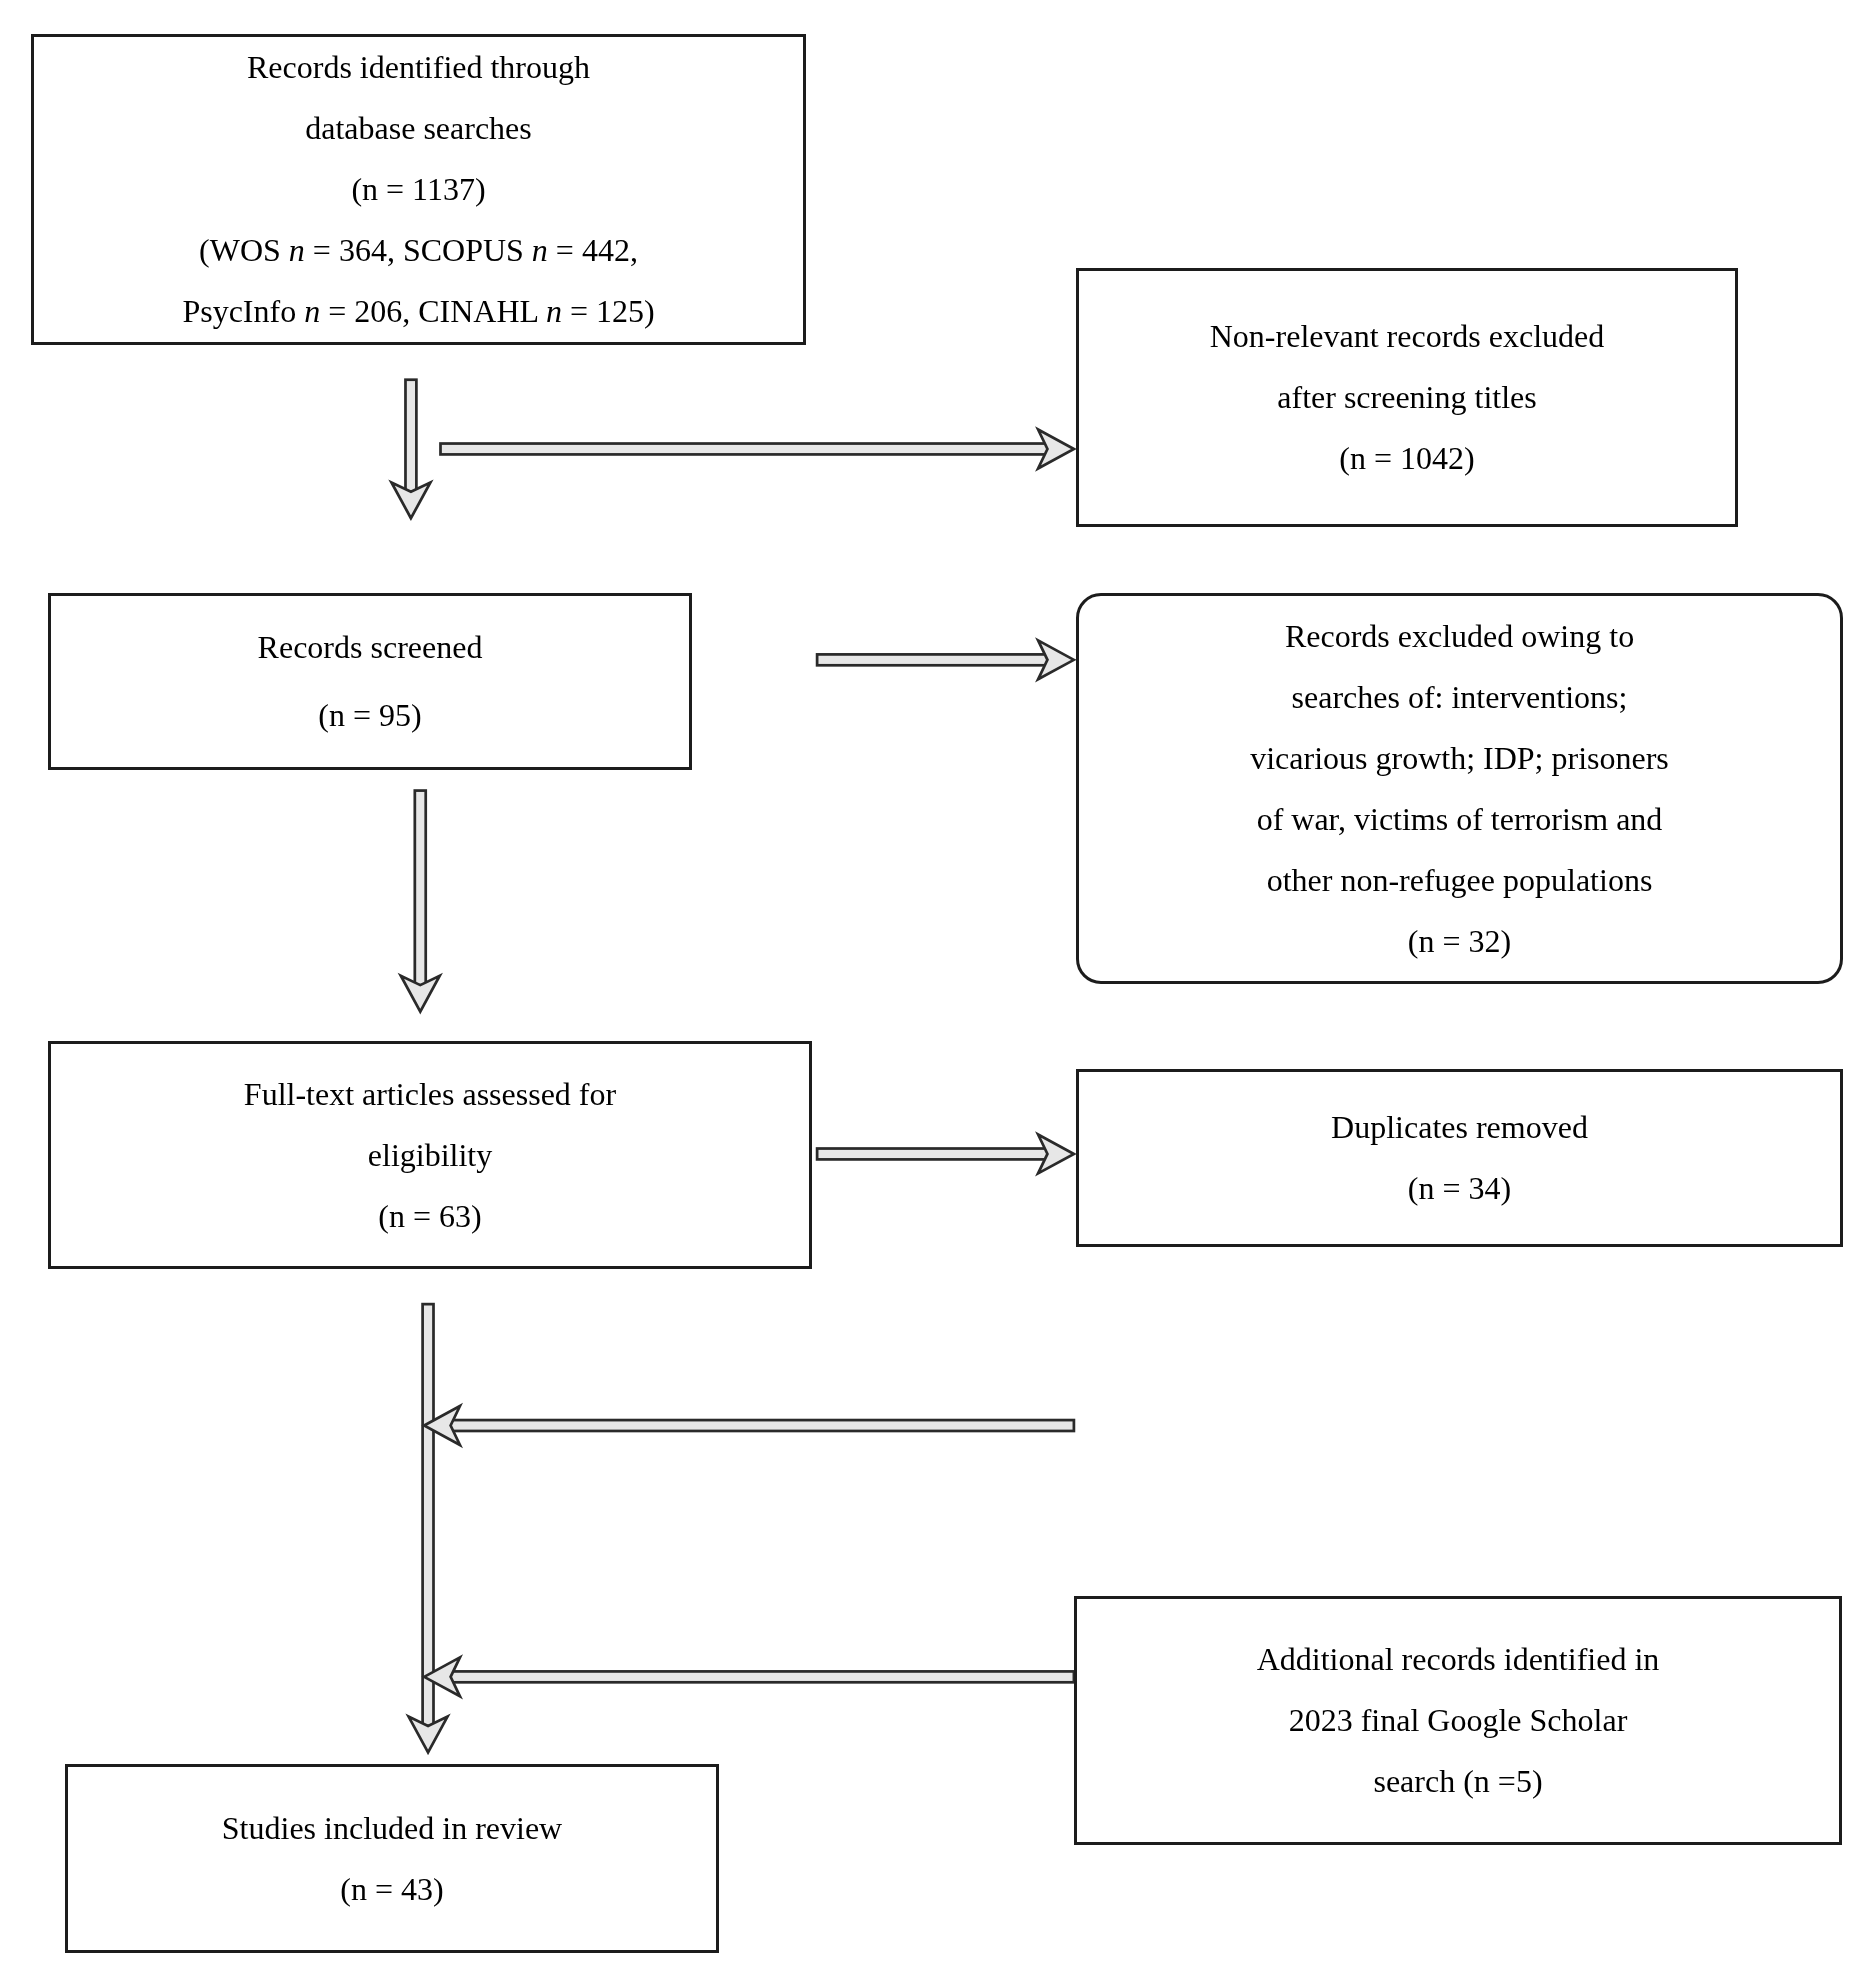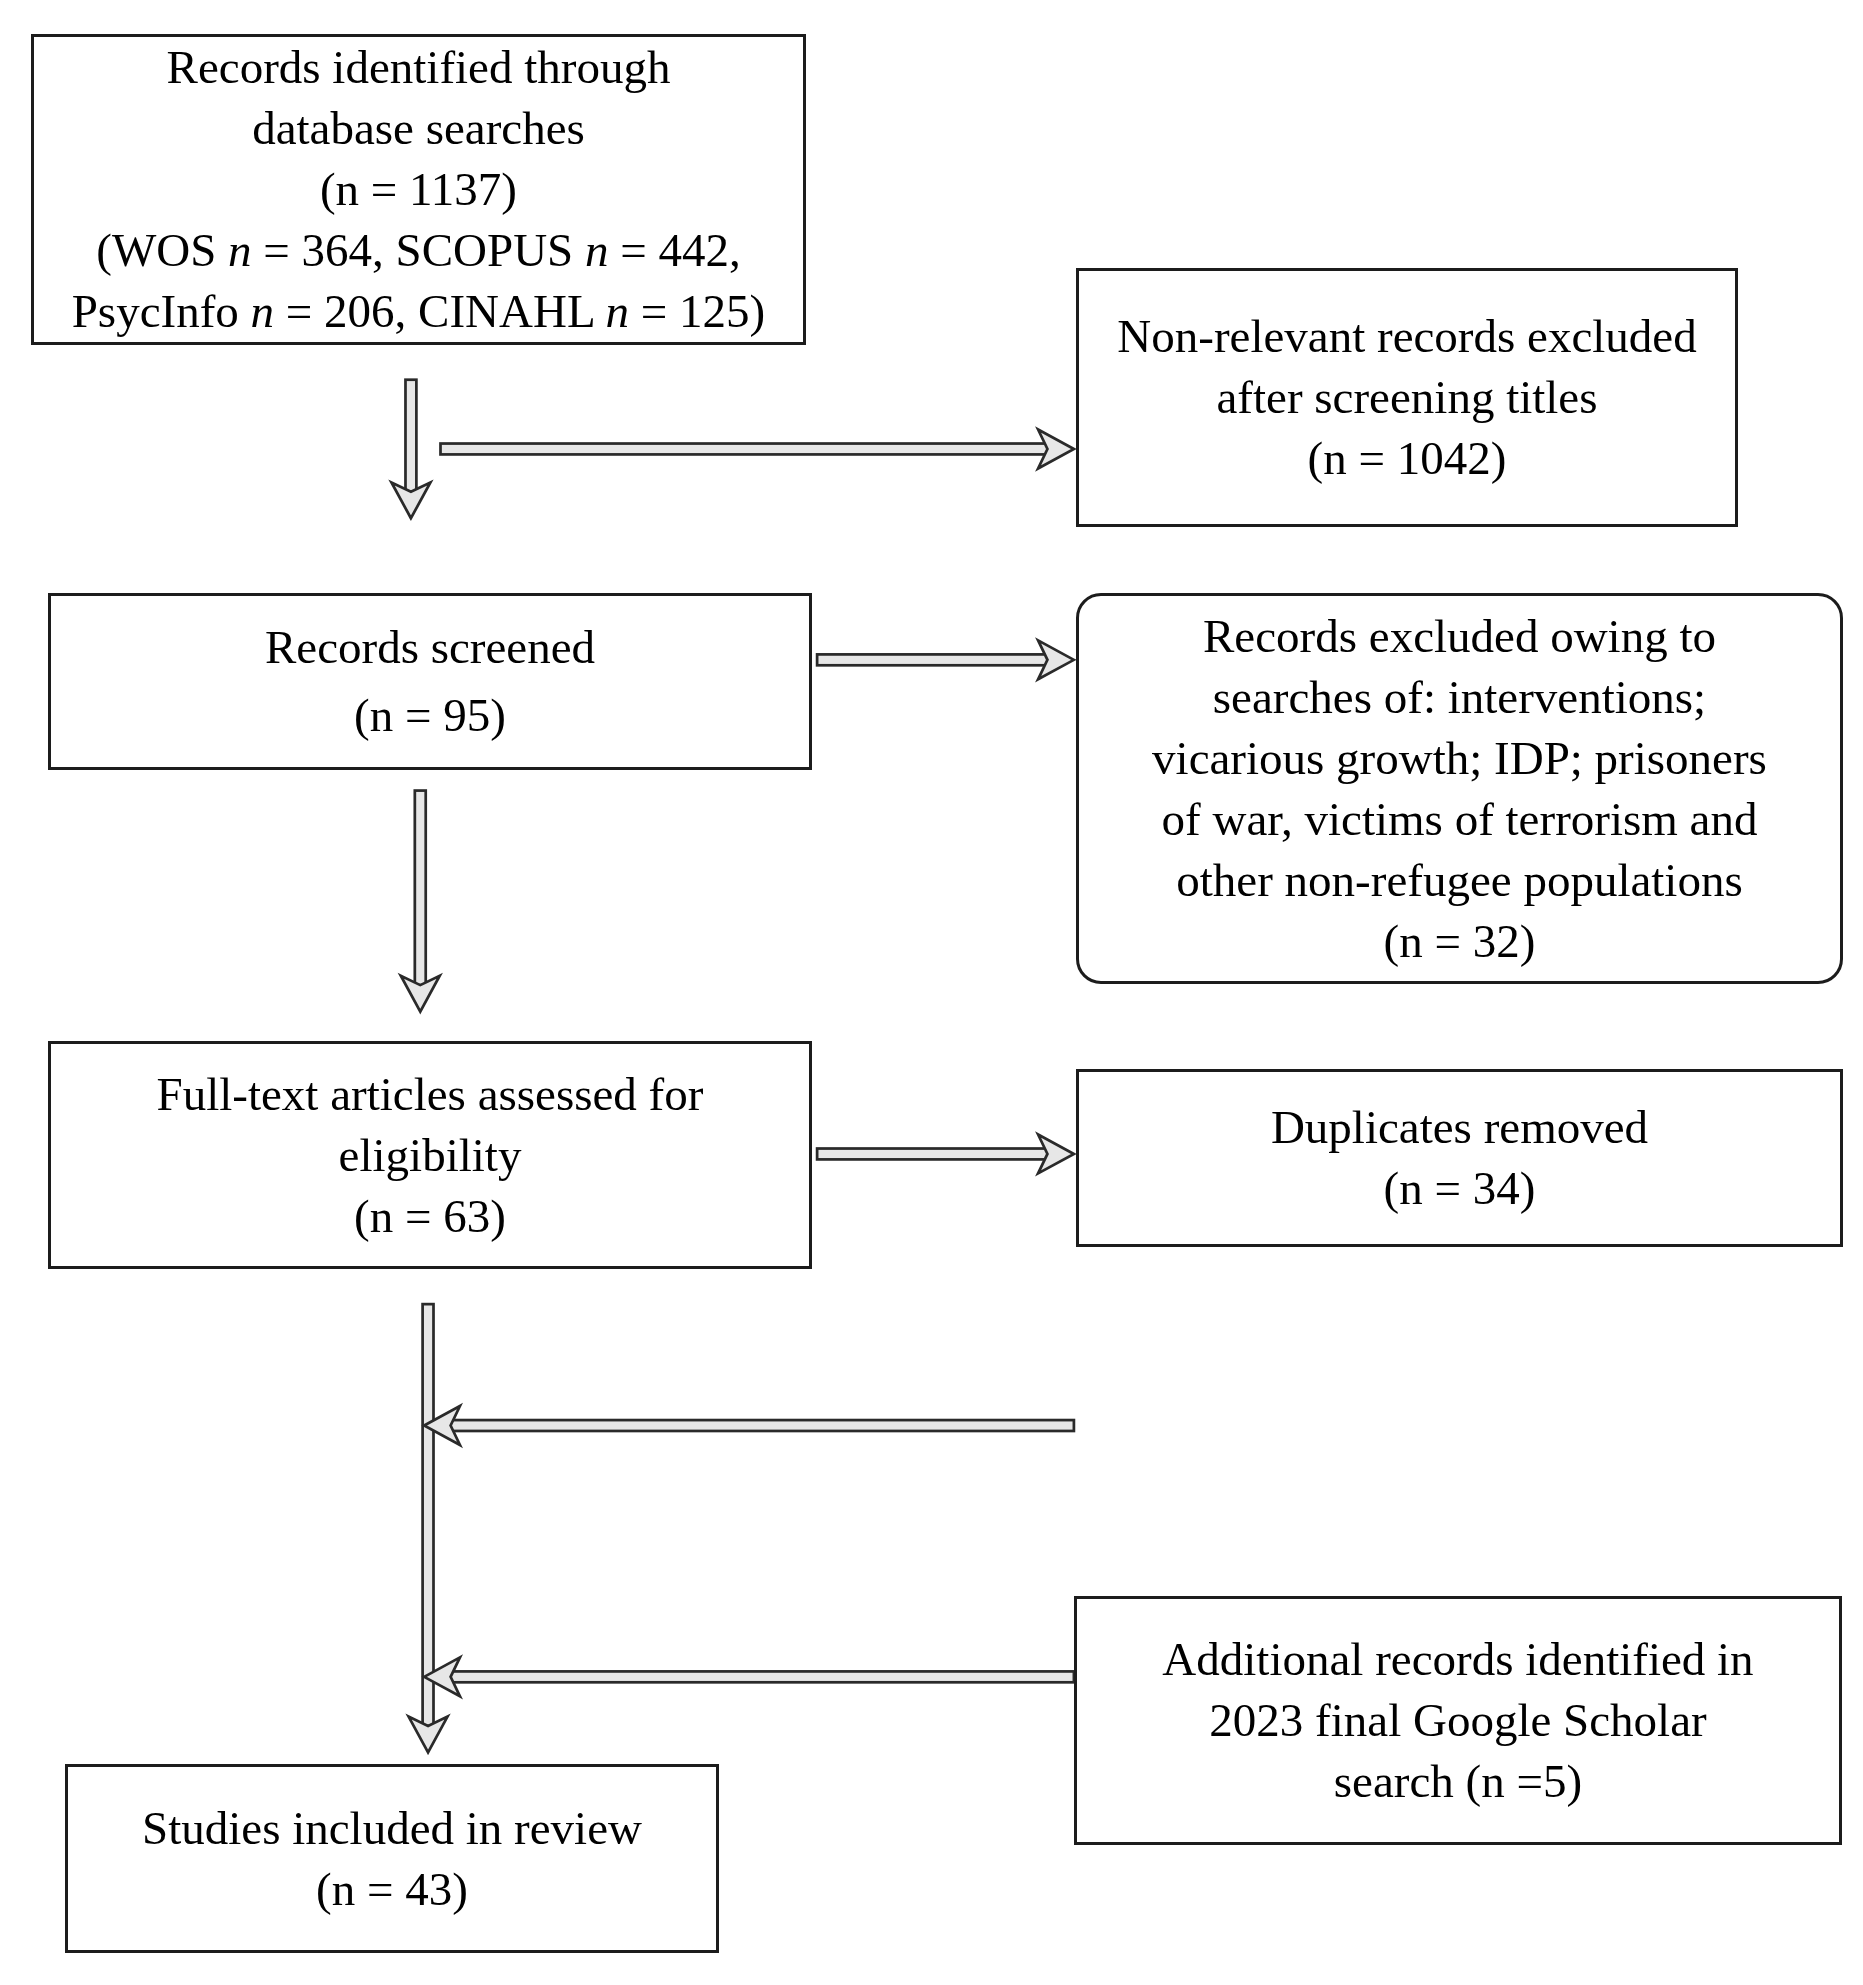--- a/index.html
+++ b/index.html
@@ -26,21 +26,21 @@
   .node {
     position: absolute;
     box-sizing: border-box;
     border: 3.9px solid #1c1c1c;
     background: #ffffff;
     display: flex;
     flex-direction: column;
     justify-content: center;
     align-items: center;
     text-align: center;
-    font-size: 47px;
+    font-size: 32px;
     line-height: 61px;
     font-weight: 400;
   }
   .node .it {
     font-style: italic;
   }
   .arrow-shaft {
     fill: #e7e7e7;
     stroke: #2a2a2a;
     stroke-width: 3.5;
@@ -107,21 +107,21 @@
       <div><span>(WOS </span><span class="it">n</span><span> = 364, SCOPUS </span><span class="it">n</span><span> = 442,</span></div>
       <div><span>PsycInfo </span><span class="it">n</span><span> = 206, CINAHL </span><span class="it">n</span><span> = 125)</span></div>
     </div>
 
   <div class="node" style="left:1076px; top:268px; width:662px; height:259px;">
       <div><span>Non-relevant records excluded</span></div>
       <div><span>after screening titles</span></div>
       <div><span>(n = 1042)</span></div>
     </div>
 
-  <div class="node" style="left:48px; top:593px; width:764px; height:177px;gap:7px;">
+  <div class="node" style="left:48px; top:593px; width:644px; height:177px;gap:7px;">
       <div><span>Records screened</span></div>
       <div><span>(n = 95)</span></div>
     </div>
 
   <div class="node" style="left:1076px; top:593px; width:767px; height:391px;border-radius:25px;">
       <div><span>Records excluded owing to</span></div>
       <div><span>searches of: interventions;</span></div>
       <div><span>vicarious growth; IDP; prisoners</span></div>
       <div><span>of war, victims of terrorism and</span></div>
       <div><span>other non-refugee populations</span></div>

